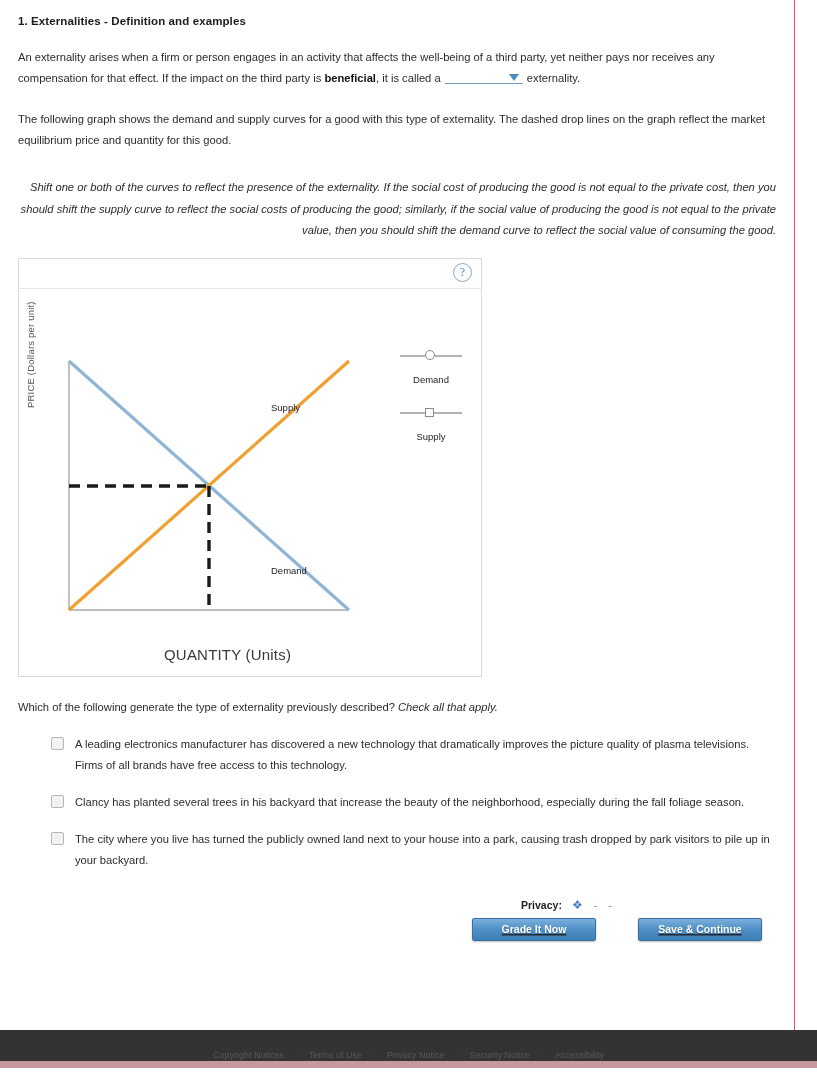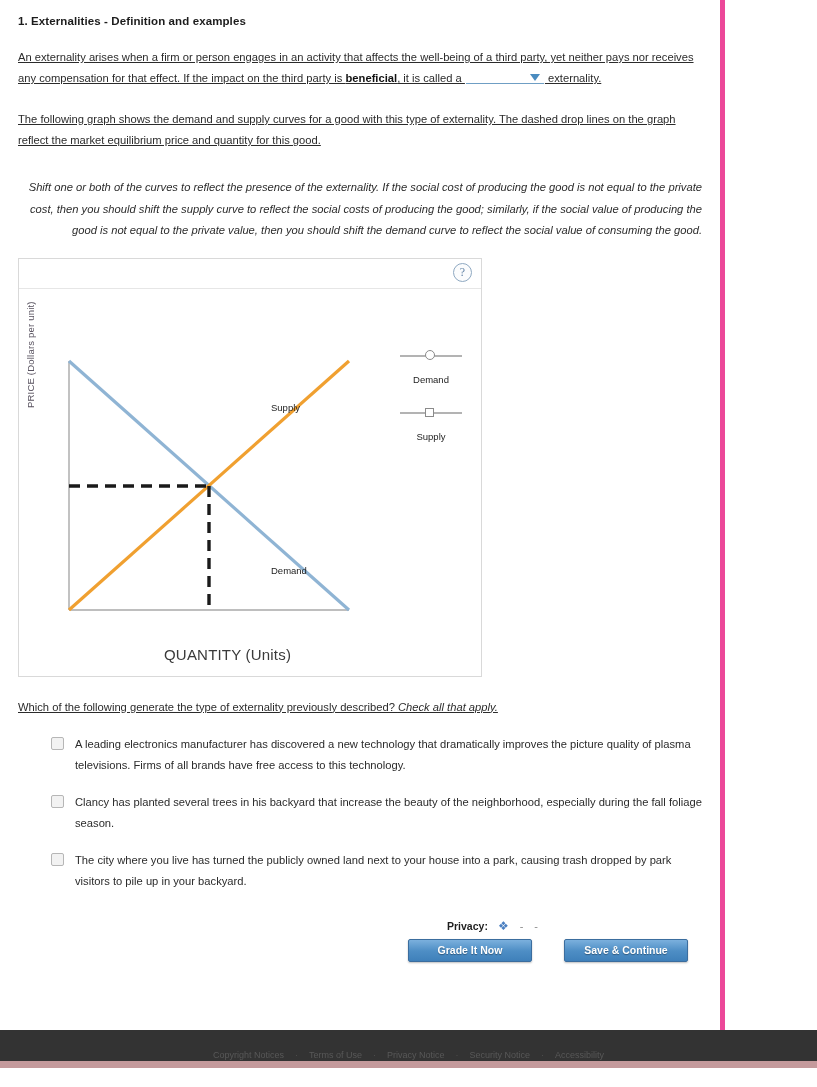--- a/index.html
+++ b/index.html
@@ -11,43 +11,42 @@
     width: 817px;
     height: 1087px;
     position: relative;
     font-family: "Liberation Sans", sans-serif;
     color: #2a2a2a;
     overflow: hidden;
   }
   .page {
     position: absolute;
     left: 0; top: 0;
-    width: 725px;
+    width: 795px;
     height: 1030px;
-    border-right: 5px solid #ec4899;
+    border-right: 1px solid #ec4899;
     box-sizing: border-box;
     background: #fff;
   }
   .inner {
     padding: 10px 18px 0 18px;
   }
   .q-title {
     font-size: 11.5px;
     font-weight: bold;
     color: #1c1c1c;
     margin: 5px 0 0 0;
     letter-spacing: .1px;
   }
   p.body-text {
     font-size: 11.2px;
     line-height: 21px;
     margin: 20px 0 0 0;
     color: #2b2b2b;
     max-width: 782px;
-    text-decoration: underline;
   }
   p.italic-text {
     font-size: 11.2px;
     line-height: 21.5px;
     margin: 26px 0 0 0;
     font-style: italic;
     color: #2b2b2b;
     max-width: 790px;
     text-align: right;
   }
@@ -232,21 +231,21 @@
     color: #4a7fc1;
     font-size: 12px;
     margin-left: 10px;
     line-height: 10px;
   }
   .att-dash {
     color: #8c8c8c;
     margin-left: 11px;
     font-size: 11px;
   }
-  .btn-row { display: flex; gap: 32px; }
+  .btn-row { display: flex; gap: 42px; text-decoration: underline; }
   .btn {
     width: 122px;
     height: 21px;
     border: 1px solid #3b6d9e;
     border-radius: 2px;
     background: linear-gradient(#7bb0dd, #4e8ec5 52%, #3f80ba);
     color: #ffffff;
     font-size: 10.5px;
     font-weight: bold;
     text-align: center;

